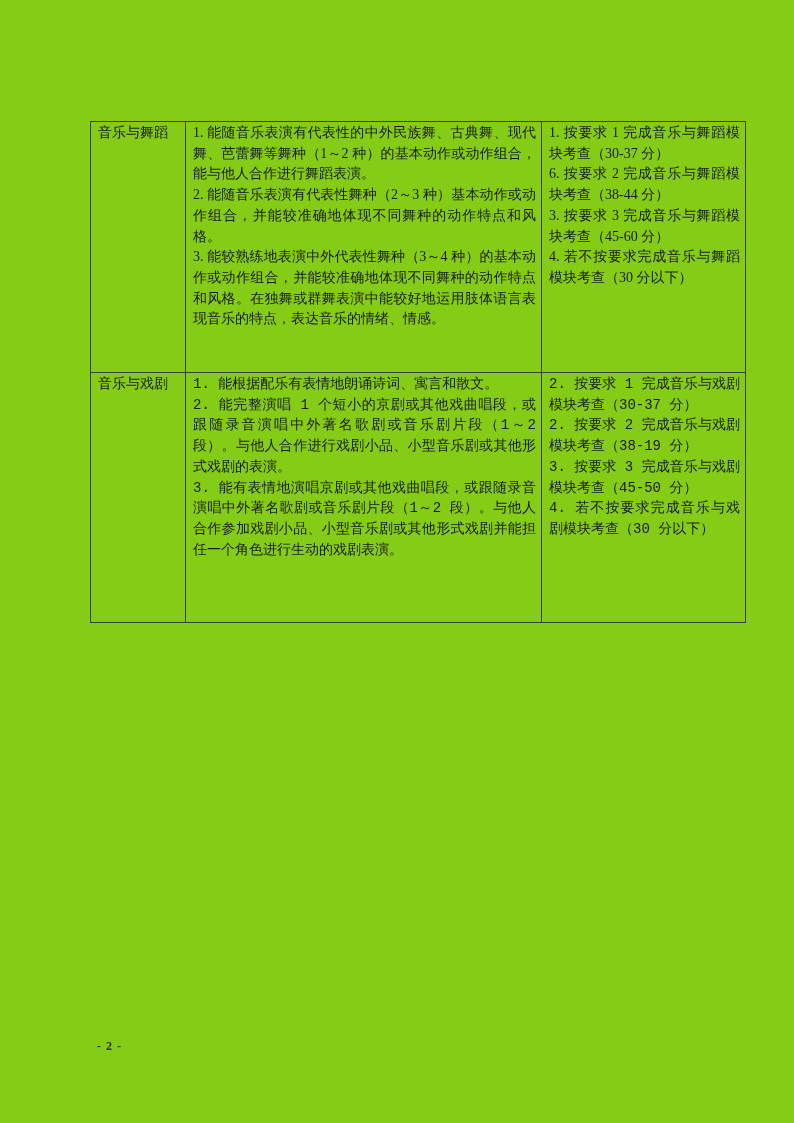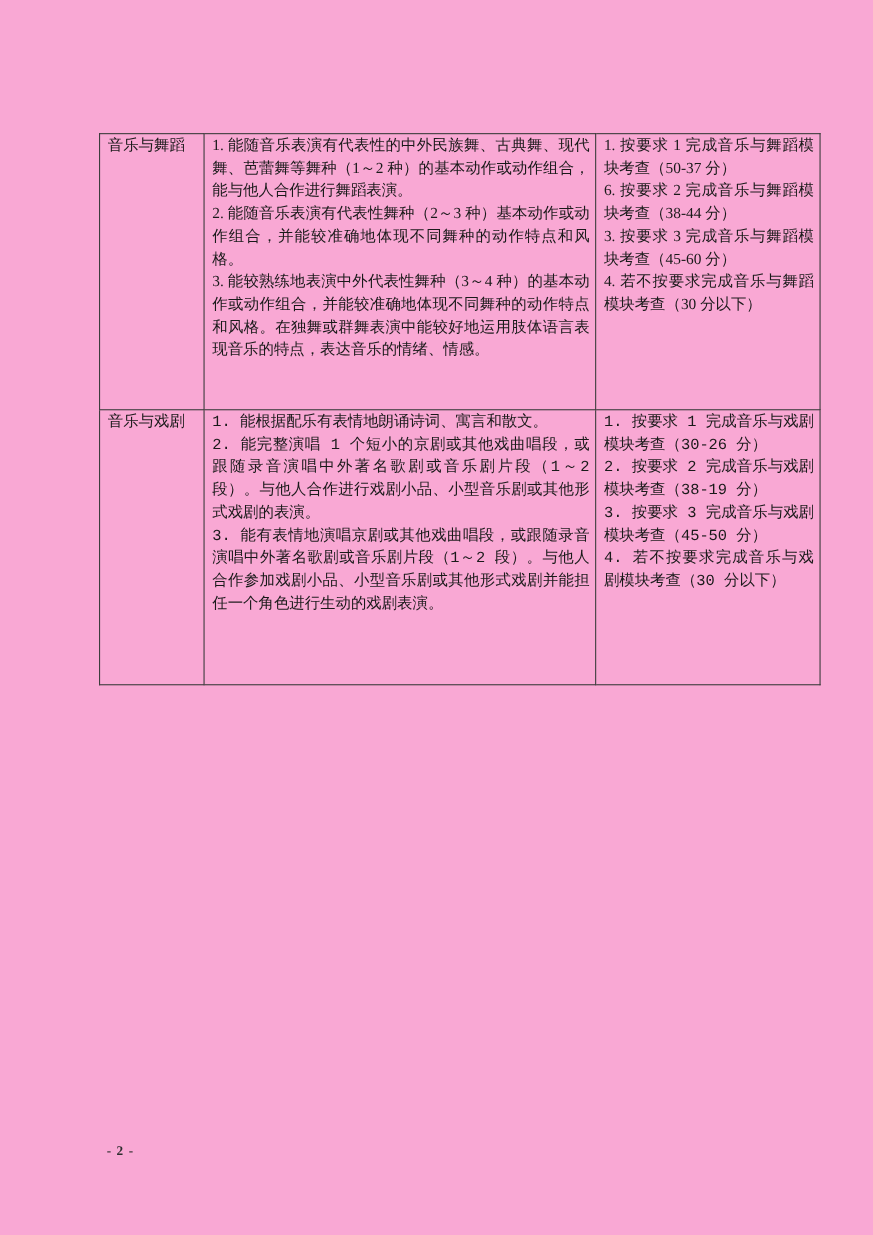--- a/index.html
+++ b/index.html
@@ -4,21 +4,21 @@
 <style>
   html, body {
     margin: 0;
     padding: 0;
     background: #ffffff;
   }
   .page {
     position: relative;
     width: 794px;
     height: 1123px;
-    background: #f9a8d4;
+    background: #84cc16;
     overflow: hidden;
     font-family: "Liberation Serif", "DejaVu Serif", serif;
     color: #1a1a1a;
   }
   table.doc-table {
     position: absolute;
     left: 90px;
     top: 121px;
     border-collapse: collapse;
     table-layout: fixed;
@@ -69,37 +69,37 @@
       <tr style="height:251px;">
         <td class="cat-cell">
           <div class="cat-text">音乐与舞蹈</div>
         </td>
         <td class="desc-cell">
           <p>1. 能随音乐表演有代表性的中外民族舞、古典舞、现代舞、芭蕾舞等舞种（1～2 种）的基本动作或动作组合，能与他人合作进行舞蹈表演。</p>
           <p>2. 能随音乐表演有代表性舞种（2～3 种）基本动作或动作组合，并能较准确地体现不同舞种的动作特点和风格。</p>
           <p>3. 能较熟练地表演中外代表性舞种（3～4 种）的基本动作或动作组合，并能较准确地体现不同舞种的动作特点和风格。在独舞或群舞表演中能较好地运用肢体语言表现音乐的特点，表达音乐的情绪、情感。</p>
         </td>
         <td class="score-cell">
-          <p>1. 按要求 1 完成音乐与舞蹈模块考查（50-37 分）</p>
+          <p>1. 按要求 1 完成音乐与舞蹈模块考查（30-37 分）</p>
           <p>6. 按要求 2 完成音乐与舞蹈模块考查（38-44 分）</p>
           <p>3. 按要求 3 完成音乐与舞蹈模块考查（45-60 分）</p>
           <p>4. 若不按要求完成音乐与舞蹈模块考查（30 分以下）</p>
         </td>
       </tr>
       <tr style="height:250px;font-family:Liberation Mono, monospace;">
         <td class="cat-cell">
           <div class="cat-text">音乐与戏剧</div>
         </td>
         <td class="desc-cell">
           <p>1. 能根据配乐有表情地朗诵诗词、寓言和散文。</p>
           <p>2. 能完整演唱 1 个短小的京剧或其他戏曲唱段，或跟随录音演唱中外著名歌剧或音乐剧片段（1～2 段）。与他人合作进行戏剧小品、小型音乐剧或其他形式戏剧的表演。</p>
           <p>3. 能有表情地演唱京剧或其他戏曲唱段，或跟随录音演唱中外著名歌剧或音乐剧片段（1～2 段）。与他人合作参加戏剧小品、小型音乐剧或其他形式戏剧并能担任一个角色进行生动的戏剧表演。</p>
         </td>
         <td class="score-cell">
-          <p>1. 按要求 1 完成音乐与戏剧模块考查（30-26 分）</p>
+          <p>2. 按要求 1 完成音乐与戏剧模块考查（30-37 分）</p>
           <p>2. 按要求 2 完成音乐与戏剧模块考查（38-19 分）</p>
           <p>3. 按要求 3 完成音乐与戏剧模块考查（45-50 分）</p>
           <p>4. 若不按要求完成音乐与戏剧模块考查（30 分以下）</p>
         </td>
       </tr>
     </tbody>
   </table>
 
   <div class="page-number">- 2 -</div>
 

